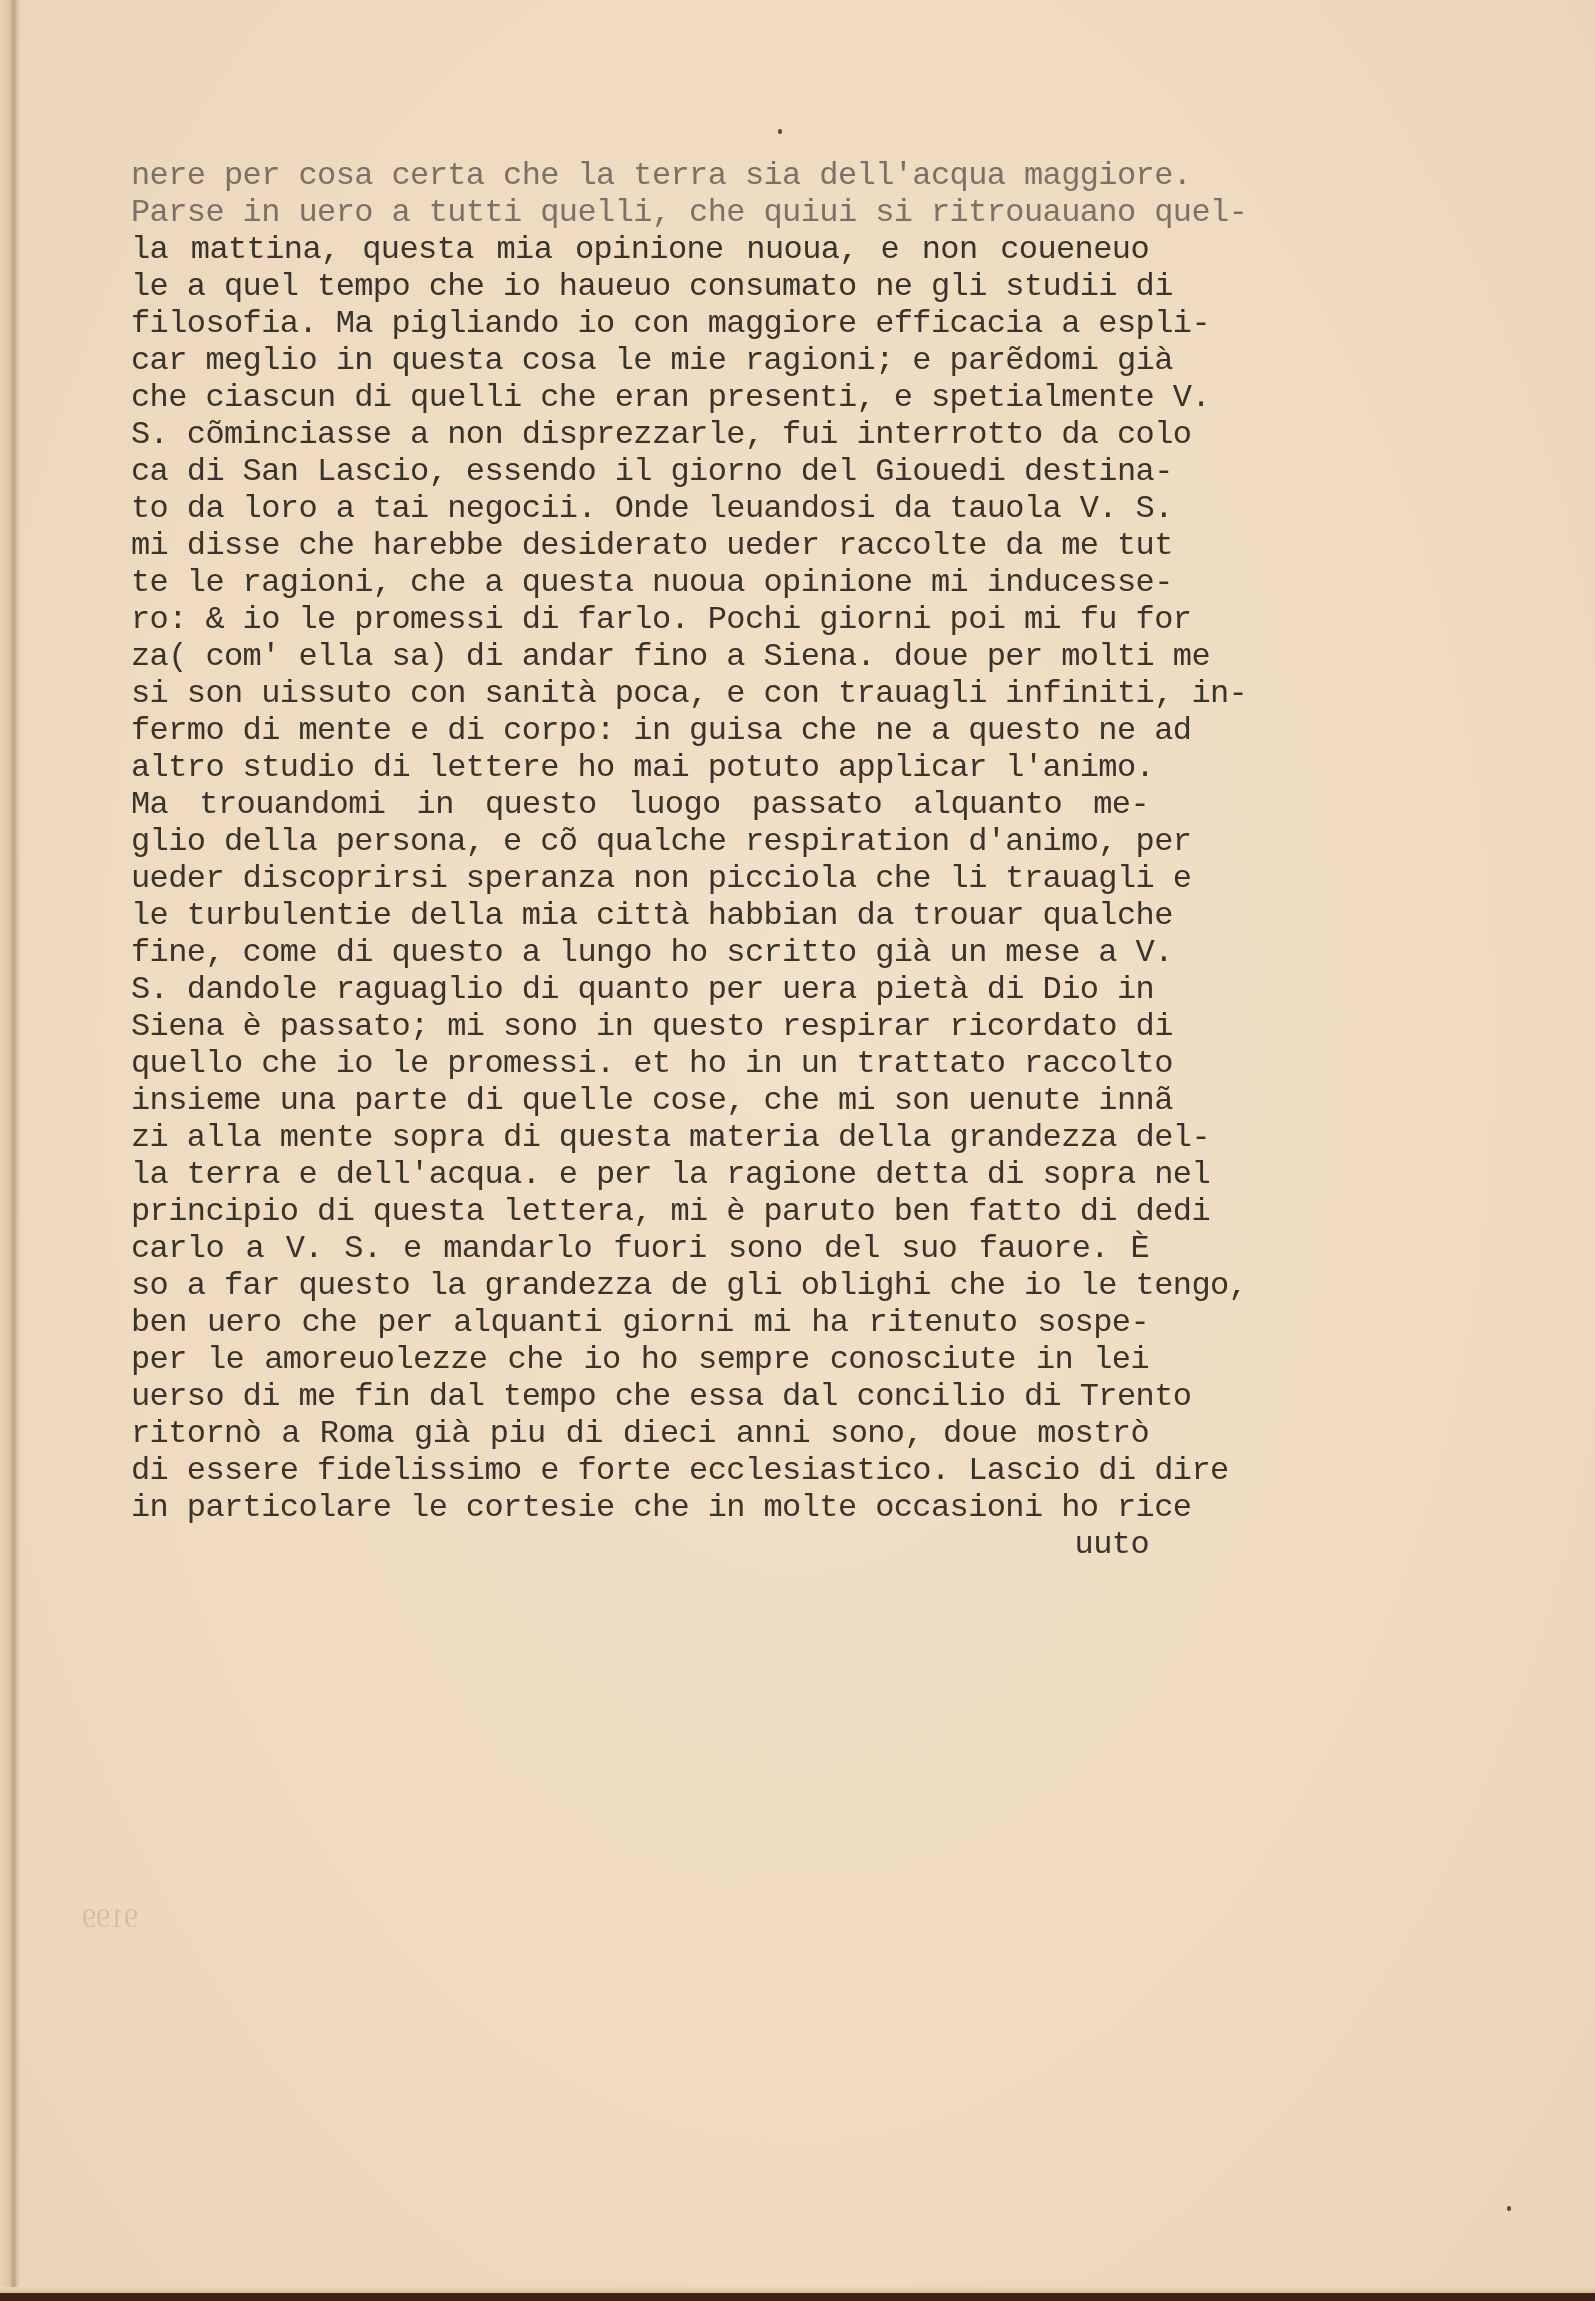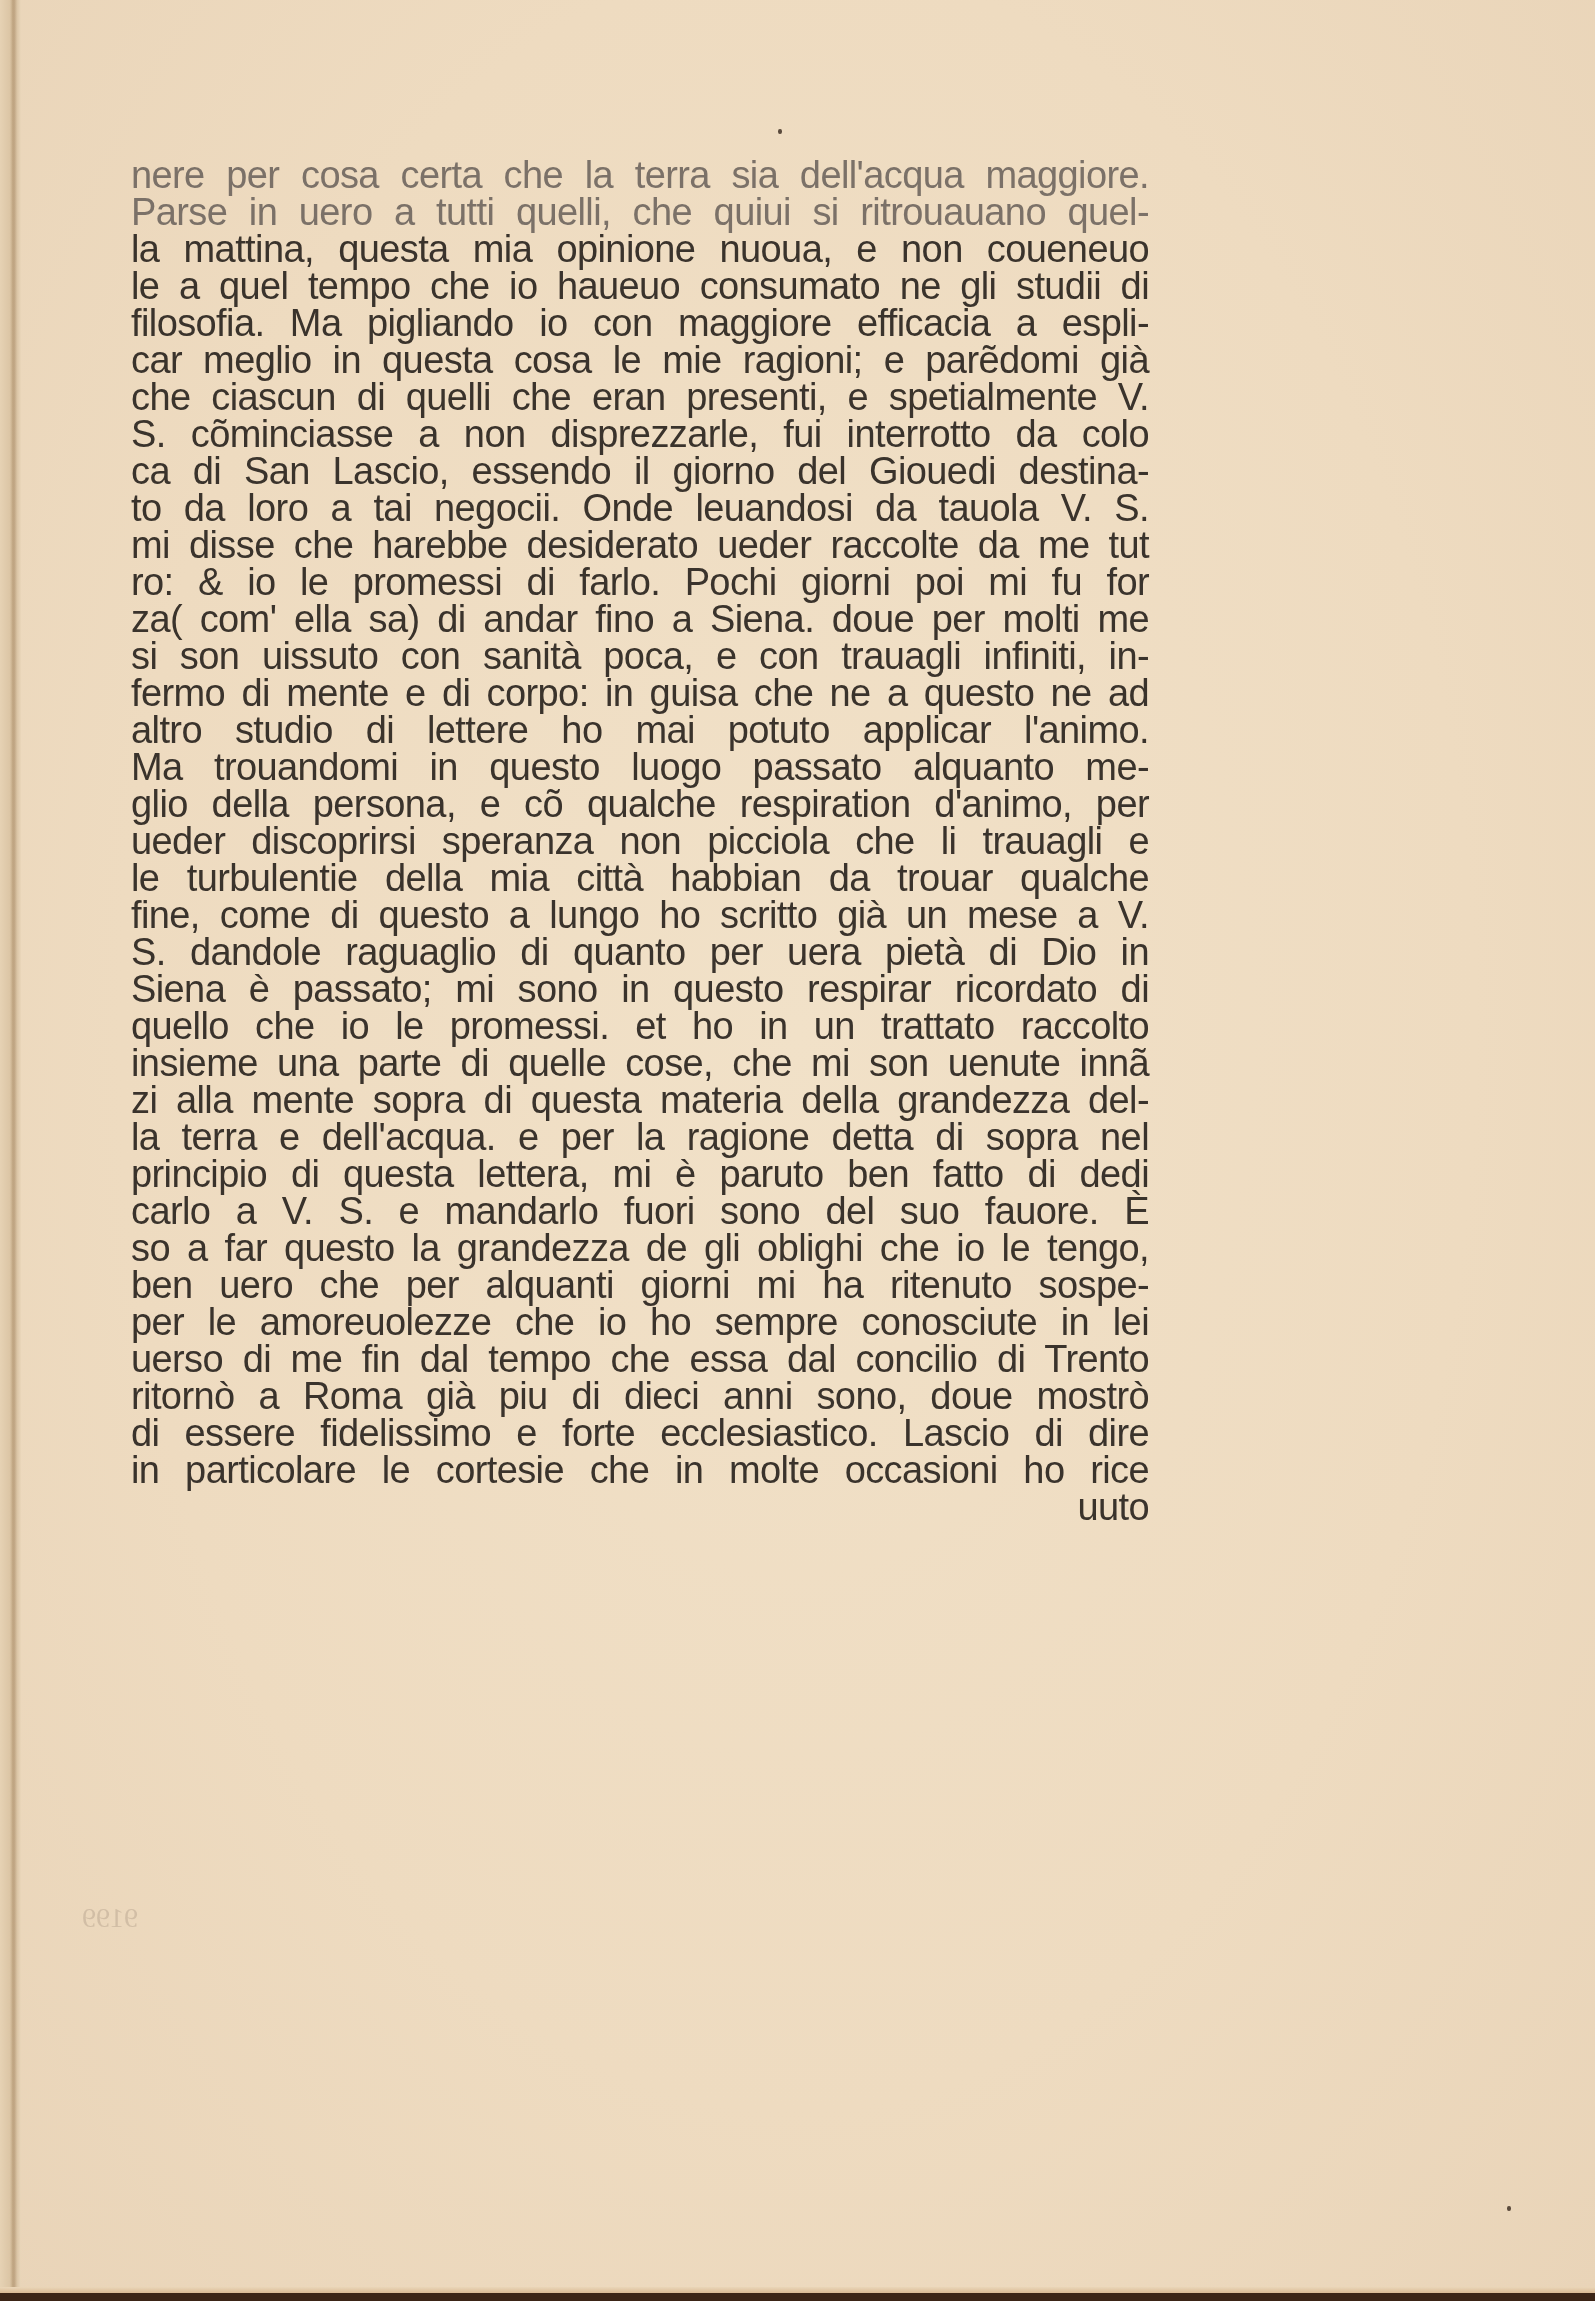--- a/index.html
+++ b/index.html
@@ -59,22 +59,22 @@
       width: 3.7px;
       height: 4.7px;
       border-radius: 50%;
       background: #5a4a3c;
     }
     .text-block {
       position: absolute;
       left: 131px;
       top: 157px;
       width: 1018px;
-      font-family: Liberation Sans, sans-serif;
-      font-size: 38px;
+      font-family: Liberation Mono, monospace;
+      font-size: 32px;
       line-height: 37px;
       color: #3a332c;
       letter-spacing: -0.6px;
     }
     .line {
       display: block;
       white-space: nowrap;
       text-align: justify;
       text-align-last: justify;
       height: 37px;
@@ -111,20 +111,21 @@
     <span class="line faded">Parse in uero a tutti quelli, che quiui si ritrouauano quel-</span>
     <span class="line">la mattina, questa mia opinione nuoua, e non coueneuo</span>
     <span class="line">le a quel tempo che io haueuo consumato ne gli studii di</span>
     <span class="line">filosofia. Ma pigliando io con maggiore efficacia a espli-</span>
     <span class="line">car meglio in questa cosa le mie ragioni; e parẽdomi già</span>
     <span class="line">che ciascun di quelli che eran presenti, e spetialmente V.</span>
     <span class="line">S. cõminciasse a non disprezzarle, fui interrotto da colo</span>
     <span class="line">ca di San Lascio, essendo il giorno del Giouedi destina-</span>
     <span class="line">to da loro a tai negocii. Onde leuandosi da tauola V. S.</span>
     <span class="line">mi disse che harebbe desiderato ueder raccolte da me tut</span>
+    <span class="line">te le ragioni, che a questa nuoua opinione mi inducesse-</span>
     <span class="line">ro: &amp; io le promessi di farlo. Pochi giorni poi mi fu for</span>
     <span class="line">za( com' ella sa) di andar fino a Siena. doue per molti me</span>
     <span class="line">si son uissuto con sanità poca, e con trauagli infiniti, in-</span>
     <span class="line">fermo di mente e di corpo: in guisa che ne a questo ne ad</span>
     <span class="line">altro studio di lettere ho mai potuto applicar l'animo.</span>
     <span class="line">Ma trouandomi in questo luogo passato alquanto me-</span>
     <span class="line">glio della persona, e cõ qualche respiration d'animo, per</span>
     <span class="line">ueder discoprirsi speranza non picciola che li trauagli e</span>
     <span class="line">le turbulentie della mia città habbian da trouar qualche</span>
     <span class="line">fine, come di questo a lungo ho scritto già un mese a V.</span>

